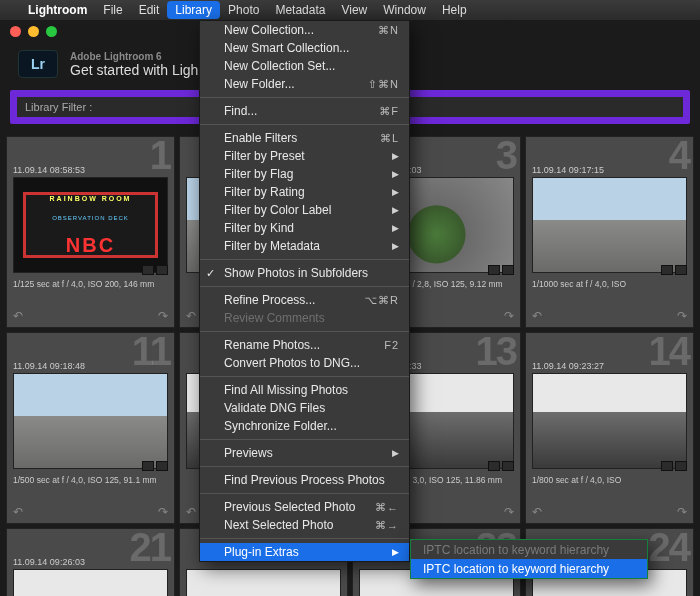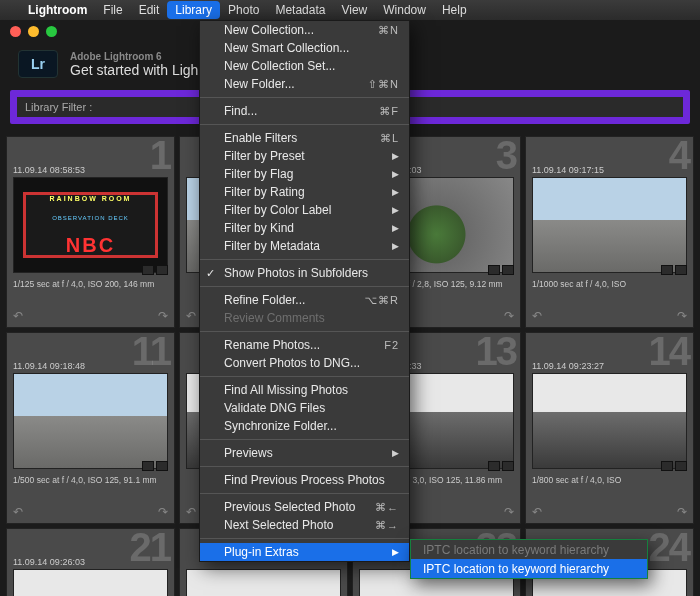--- a/index.html
+++ b/index.html
@@ -280,21 +280,21 @@
       <span>Filter by Metadata</span>
       <span class="arw">▶</span>
     </div>
     <div class="sep"></div>
     <div class="mi">
       <span class="chk">✓</span>
       <span>Show Photos in Subfolders</span>
     </div>
     <div class="sep"></div>
     <div class="mi">
-      <span>Refine Folder...</span>
+      <span>Refine Process...</span>
       <span class="sc">⌥⌘R</span>
     </div>
     <div class="mi disabled">
       <span>Review Comments</span>
     </div>
     <div class="sep"></div>
     <div class="mi">
       <span>Rename Photos...</span>
       <span class="sc">F2</span>
     </div>

